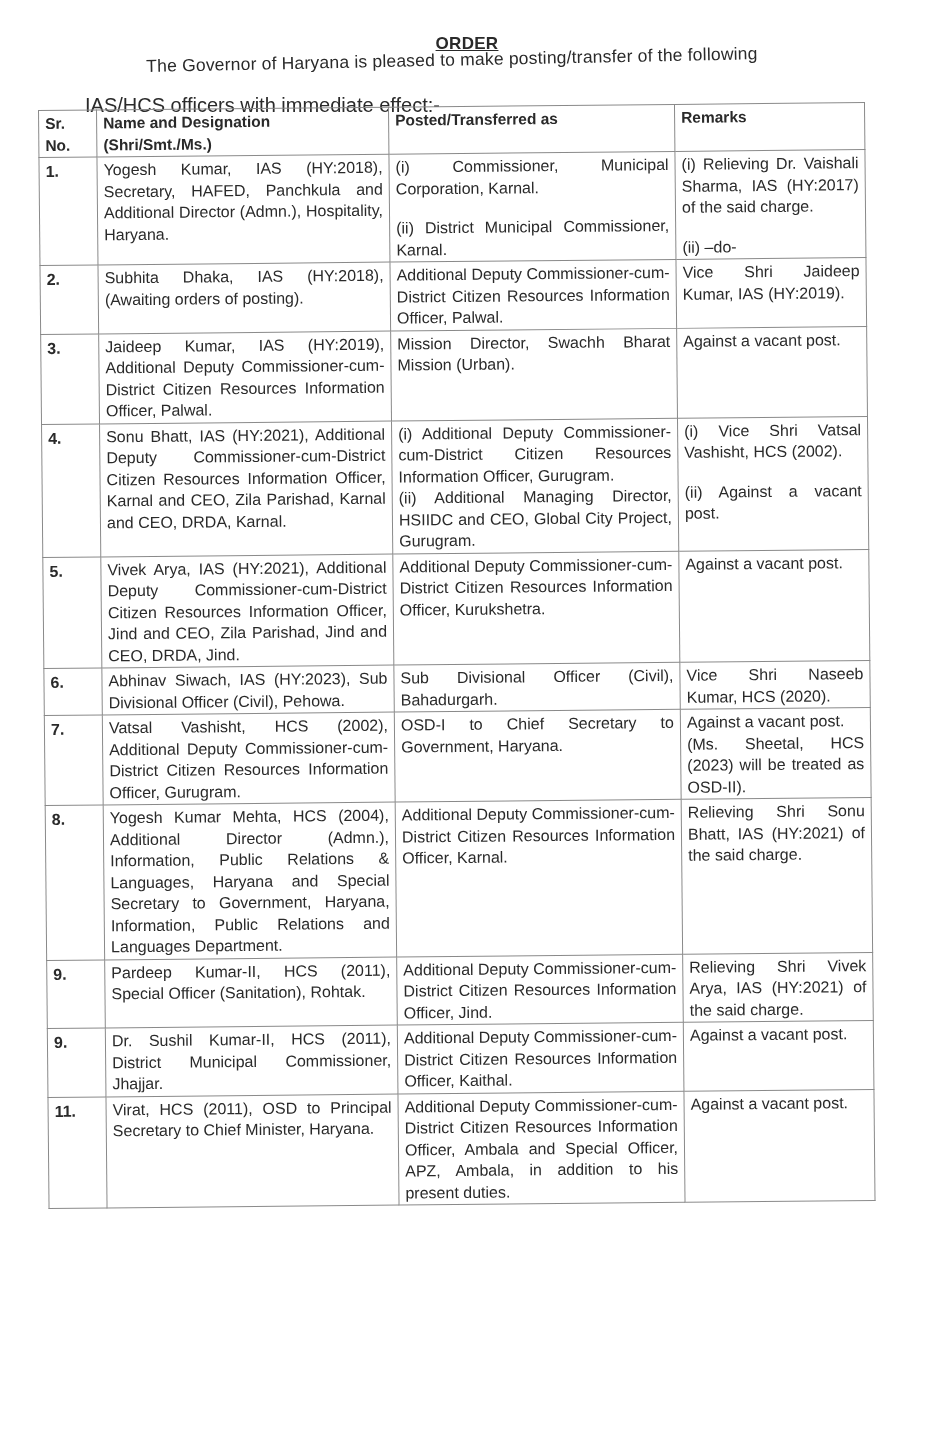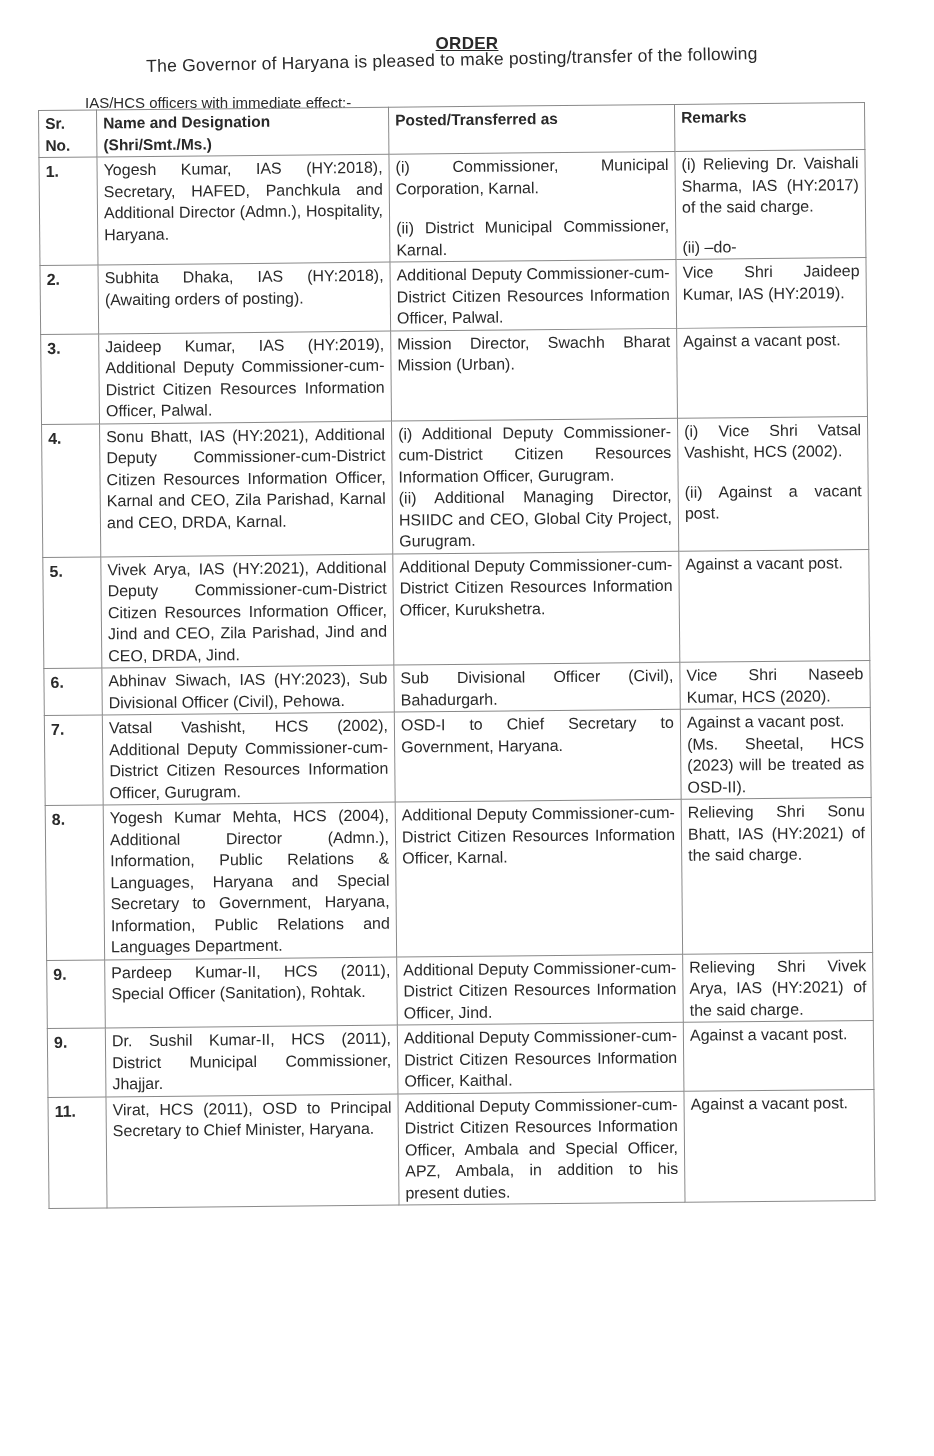--- a/index.html
+++ b/index.html
@@ -14,21 +14,21 @@
     position: absolute; left: 0; width: 934px; top: 34px;
     text-align: center; font-weight: bold; font-size: 17px;
     text-decoration: underline; letter-spacing: 0.3px;
   }
   .intro1 {
     position: absolute; left: 146px; top: 56px; font-size: 17.5px;
     transform: rotate(-1.2deg); transform-origin: left top; white-space: nowrap;
     letter-spacing: 0.2px;
   }
   .intro2 {
-    position: absolute; left: 85px; top: 94px; font-size: 15px; white-space: nowrap;
+    position: absolute; left: 85px; top: 94px; font-size: 20px; white-space: nowrap;
   }
   .tbl-wrap {
     position: absolute; left: 38px; top: 110px;
     transform: rotate(-0.55deg); transform-origin: left top;
   }
   table {
     border-collapse: collapse;
     table-layout: fixed;
     width: 826px;
     font-size: 16px;

